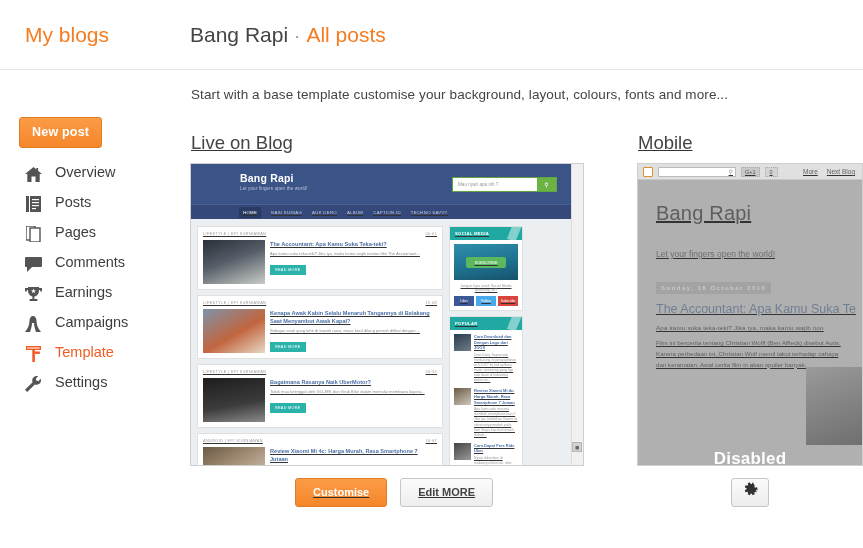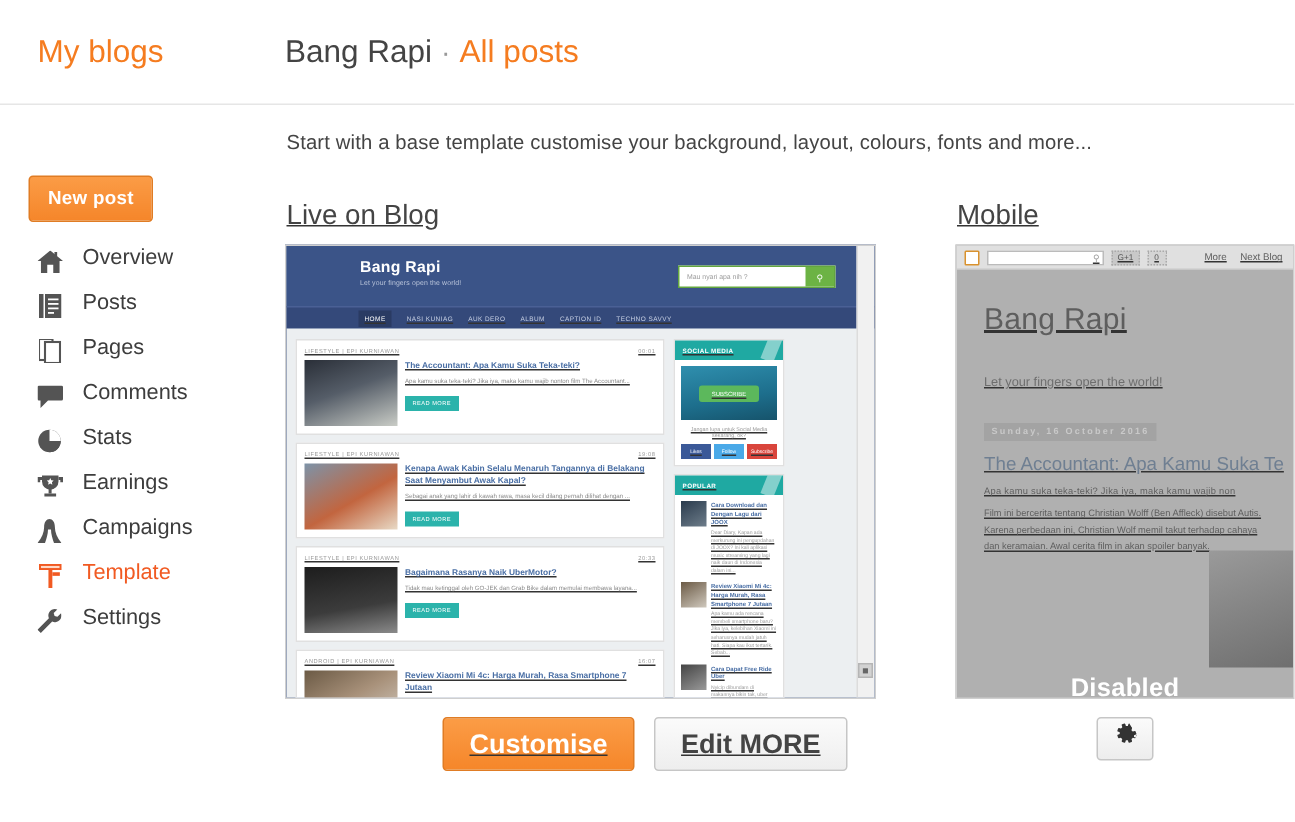--- a/index.html
+++ b/index.html
@@ -339,21 +339,21 @@
   }
 
   
   .btnrow {
     display: flex;
     gap: 13px;
     margin-top: 12px;
     padding-left: 105px;
   }
   .btn {
-    font-size: 18px;
+    font-size: 11px;
     font-weight: bold;
     padding: 8px 17px;
     border-radius: 3px;
     cursor: pointer;
     line-height: 1;
   }
   .btn-primary {
     background: linear-gradient(#fb9c46, #f5862a);
     border: 1px solid #e07c24;
     color: #fff;
@@ -433,30 +433,20 @@
 
       <div class="navitem">
         <span class="ico">
           <svg width="17" height="15" viewBox="0 0 17 15">
               <path fill="#545454" d="M1 0h15a1 1 0 011 1v8a1 1 0 01-1 1H7l-5 5V10H1a1 1 0 01-1-1V1a1 1 0 011-1z"></path>
             </svg>
         </span>
         <span>Comments</span>
       </div>
 
-      <div class="navitem">
-        <span class="ico">
-          <svg width="16" height="16" viewBox="0 0 16 16">
-              <circle cx="8" cy="8" r="7.5" fill="#545454"></circle>
-              <path d="M8 8V0.5A7.5 7.5 0 0115.5 8z" fill="#fff"></path>
-              <path d="M8 8h7.5A7.5 7.5 0 018 15.5z" fill="#545454"></path>
-            </svg>
-        </span>
-        <span>Stats</span>
-      </div>
 
       <div class="navitem">
         <span class="ico">
           <svg width="17" height="16" viewBox="0 0 17 16">
               <path fill="#545454" d="M3 1h11v4a5.5 5.5 0 01-11 0z"></path>
               <path fill="#545454" d="M0 2h3v2H1.8v1.5H0zM14 2h3v3.5h-1.8V4H14z"></path>
               <rect x="7.4" y="10" width="2" height="3" fill="#545454"></rect>
               <rect x="4.6" y="13" width="7.8" height="2" fill="#545454"></rect>
               <path d="M8.5 2.7l.7 1.5 1.6.2-1.2 1.1.3 1.6-1.4-.8-1.4.8.3-1.6L6.2 4.4l1.6-.2z" fill="#fff"></path>
             </svg>

